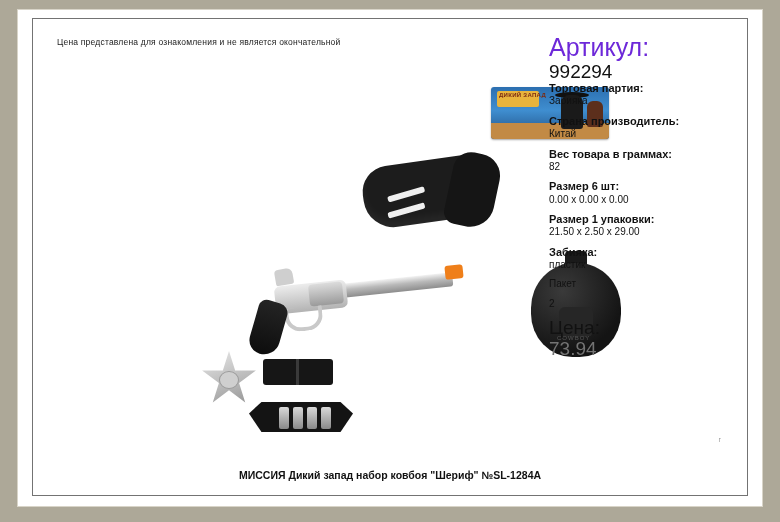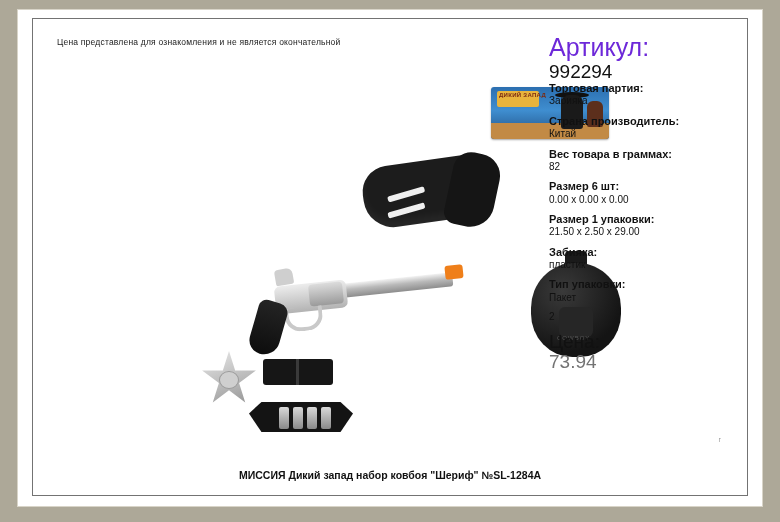--- a/index.html
+++ b/index.html
@@ -500,21 +500,20 @@
       </div>
       <div class="field">
         <div class="f-label">Размер 1 упаковки:</div>
         <div class="f-value">21.50 x 2.50 x 29.00</div>
       </div>
       <div class="field">
         <div class="f-label">Забияка:</div>
         <div class="f-value">пластик</div>
       </div>
       <div class="field">
-        <div class="f-label">Тип упаковки:</div>
         <div class="f-value">Пакет</div>
       </div>
       <div class="field">
         <div class="f-value">2</div>
       </div>
 
       <div class="price-block">
         <div class="price-label">Цена:</div>
         <div class="price-value">73.94</div>
       </div>

